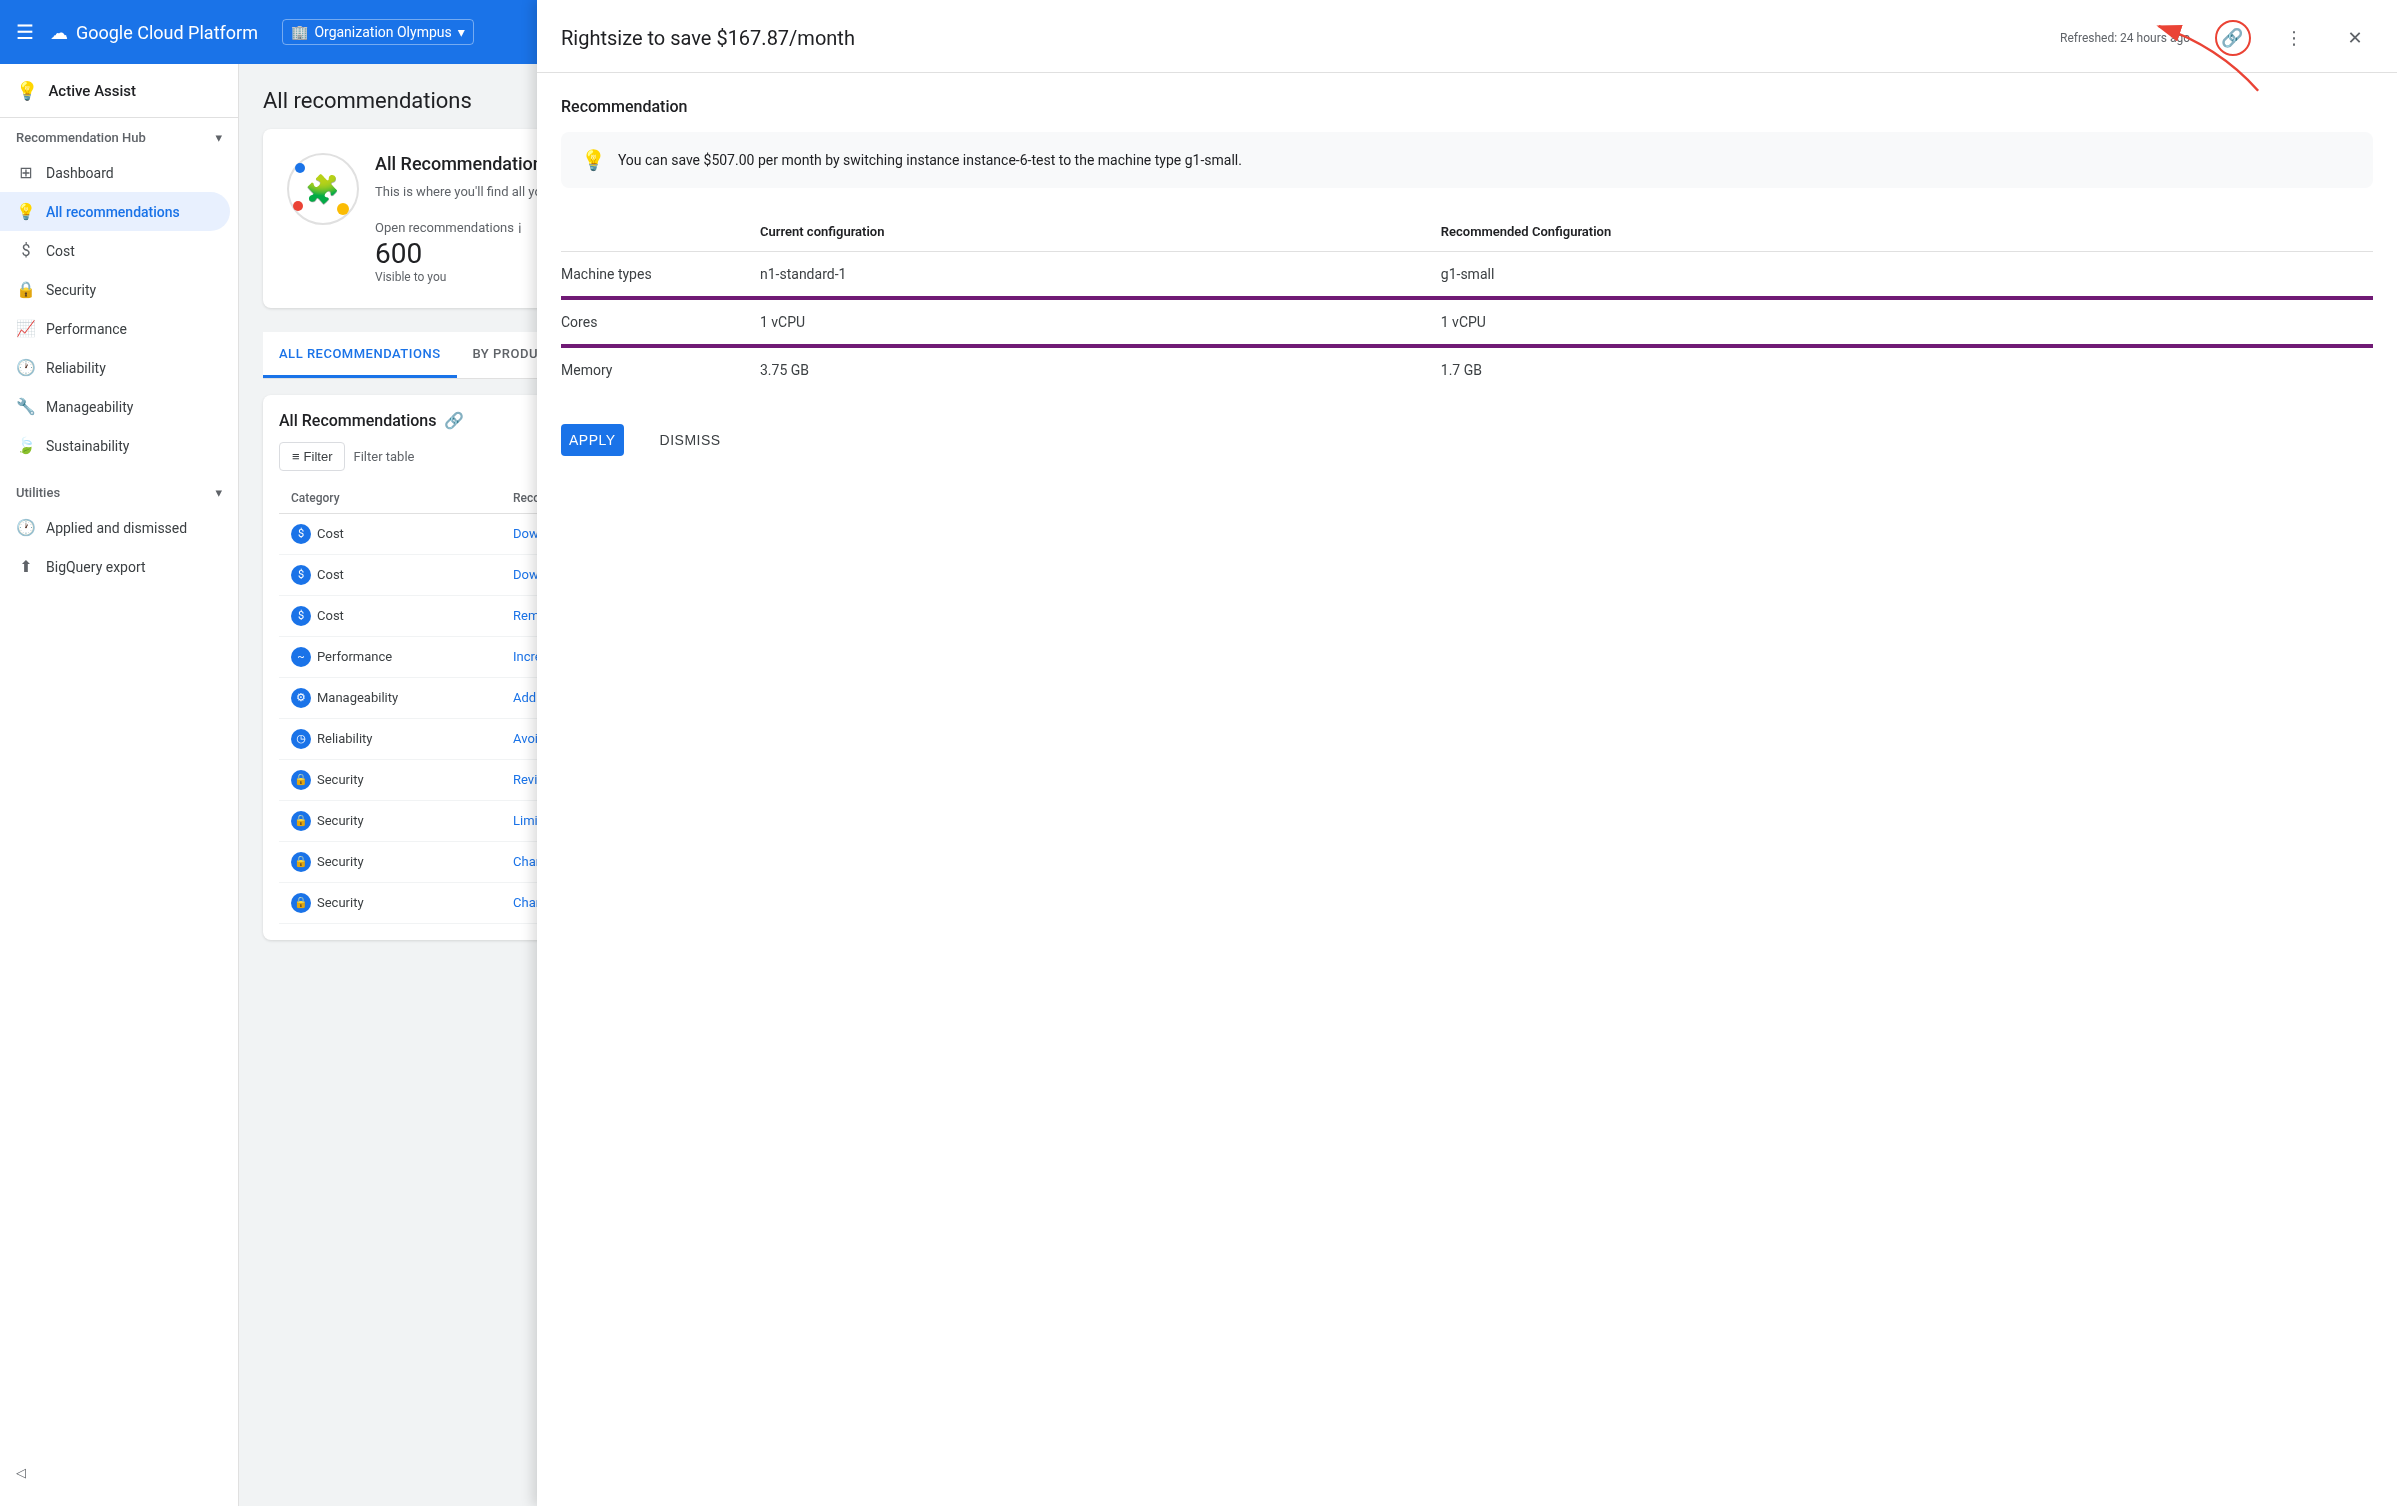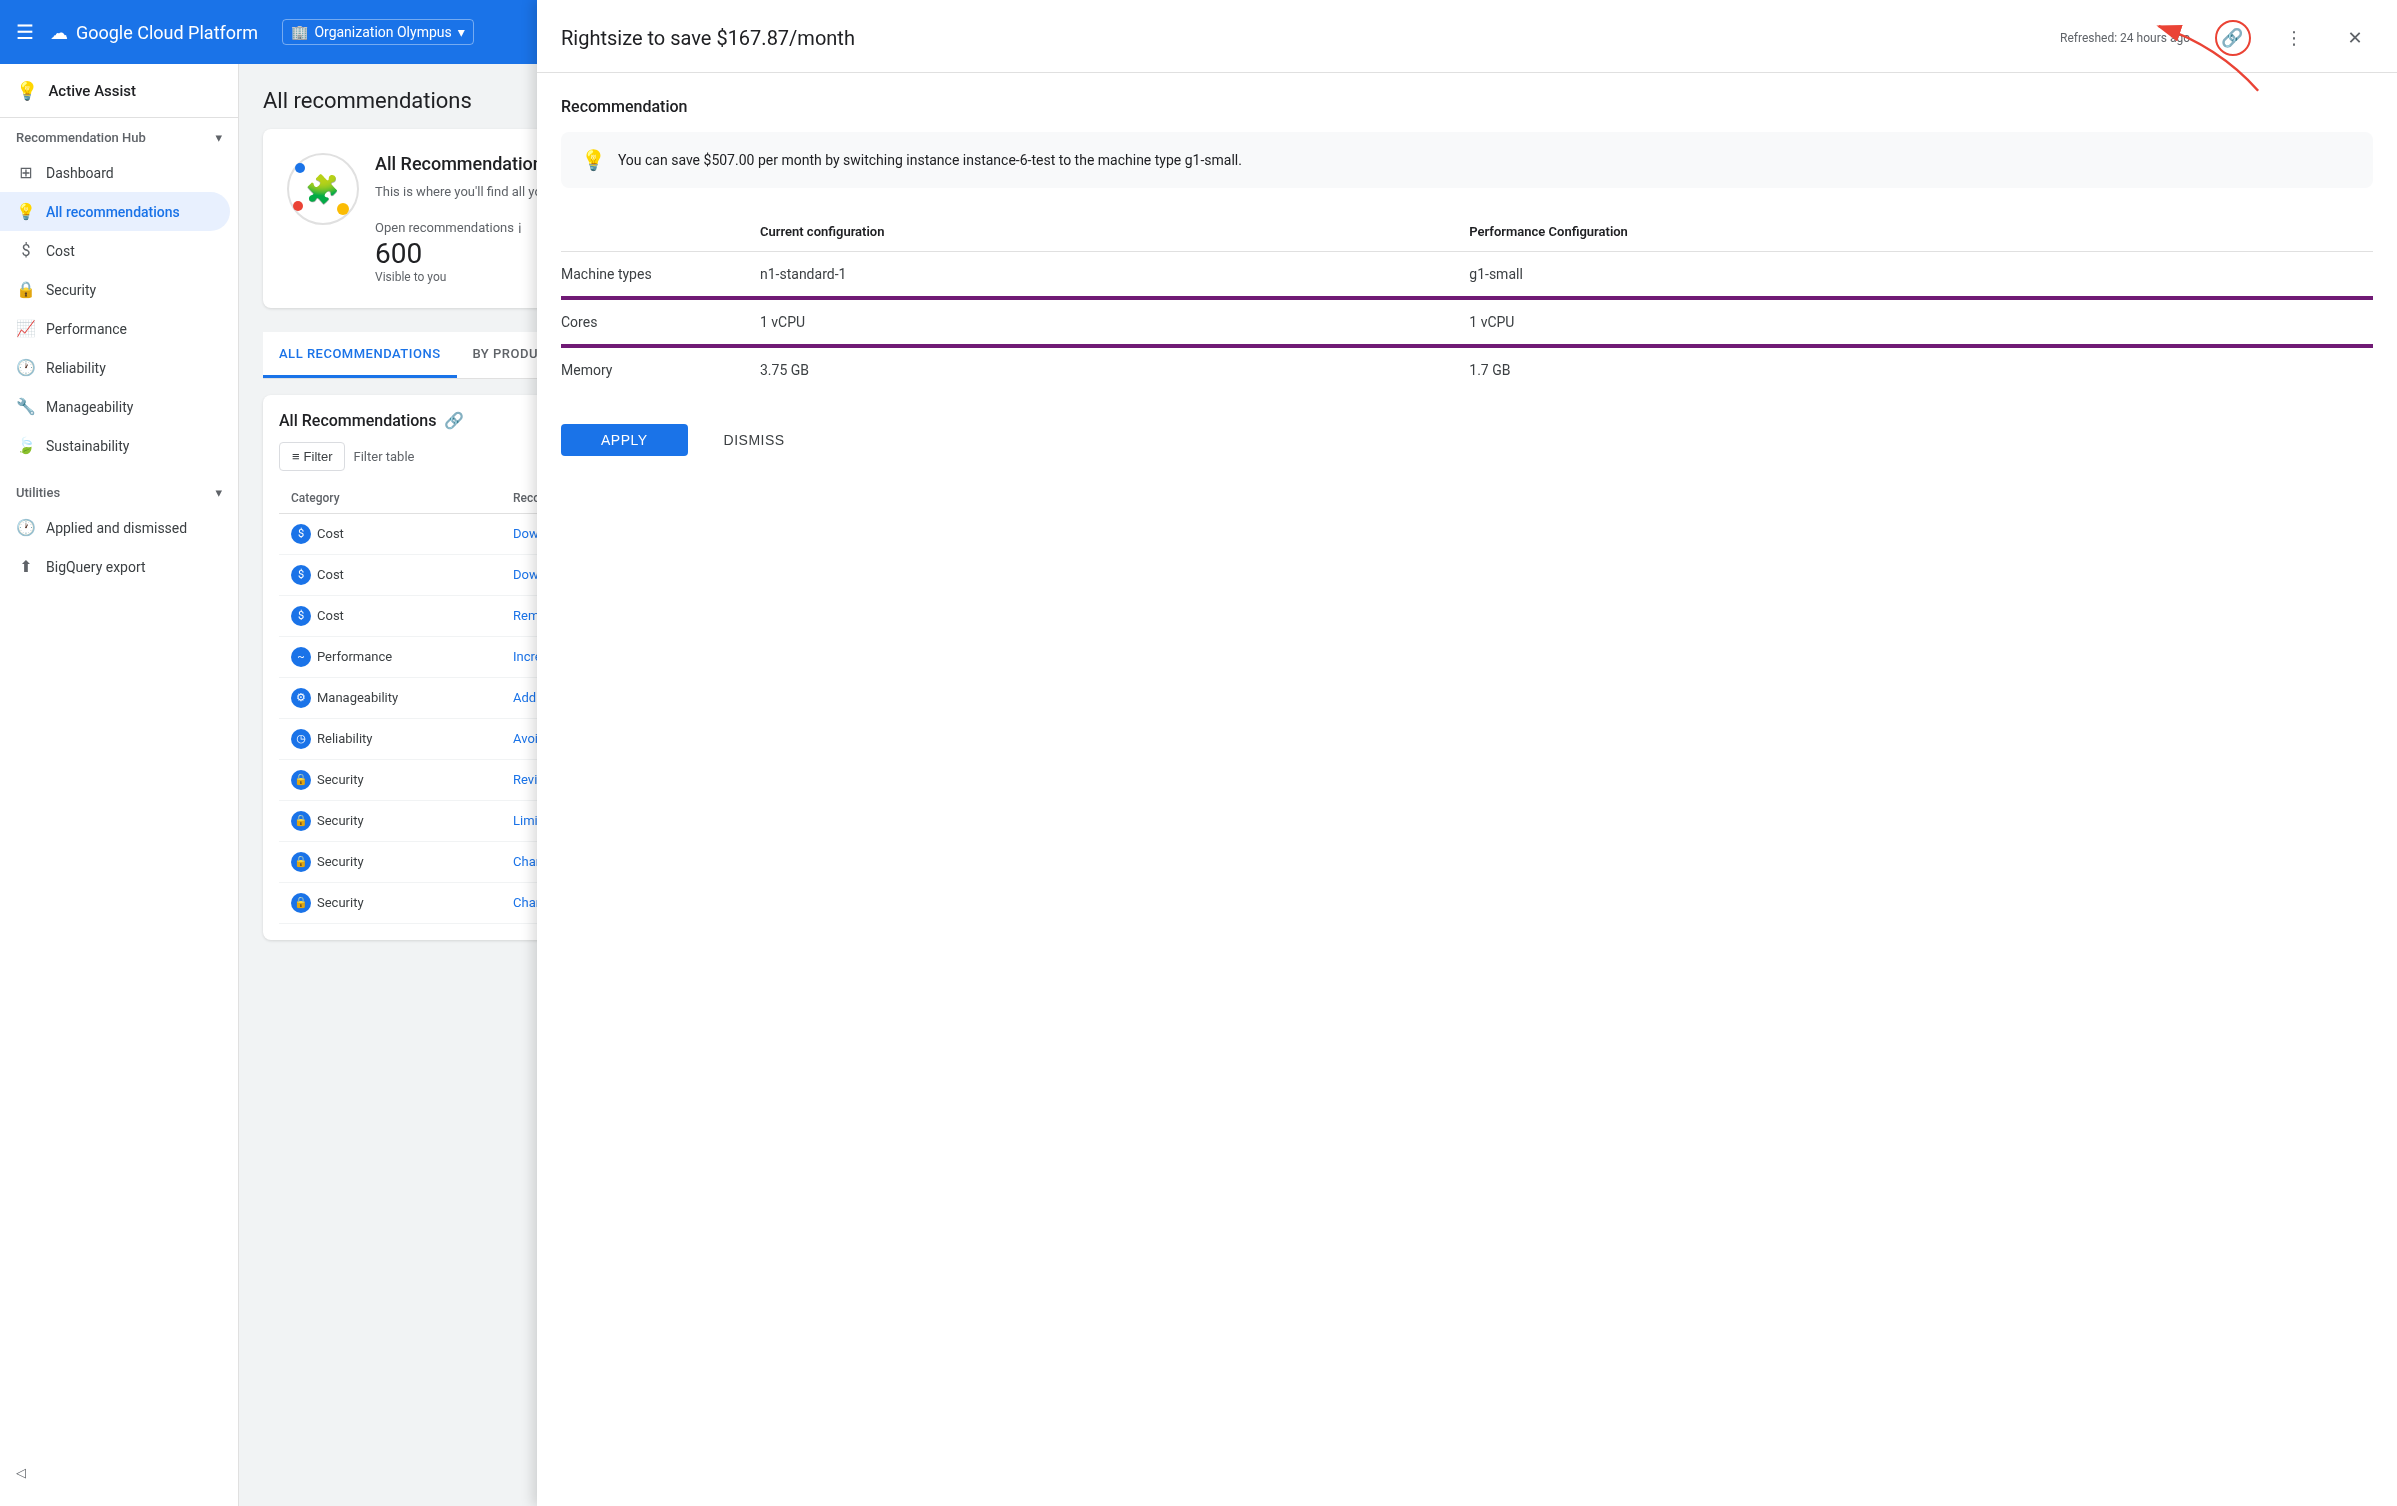--- a/index.html
+++ b/index.html
@@ -248,21 +248,21 @@
       border-bottom: 4px solid #701a75;
       font-size: 14px; color: #3c4043;
     }
     .config-table tr:last-child td { border-bottom: none; }
     .config-label { font-weight: 400; color: #3c4043; }
 
     
     .action-buttons { display: flex; align-items: center; gap: 12px; }
     .btn-apply {
       background: #1a73e8; color: white; border: none;
-      padding: 8px 40px; border-radius: 4px;
+      padding: 8px 8px; border-radius: 4px;
       font-size: 14px; font-weight: 500; cursor: pointer;
       text-transform: uppercase; letter-spacing: 0.5px;
     }
     .btn-dismiss {
       background: transparent; color: #3c4043; border: none;
       padding: 8px 24px;
       font-size: 14px; font-weight: 500; cursor: pointer;
       text-transform: uppercase; letter-spacing: 0.5px;
     }
 
@@ -555,21 +555,21 @@
       <div class="recommendation-info-box">
         <span class="rec-info-icon">💡</span>
         <span class="rec-info-text">You can save $507.00 per month by switching instance instance-6-test to the machine type g1-small.</span>
       </div>
 
       <table class="config-table">
         <thead>
           <tr>
             <th></th>
             <th>Current configuration</th>
-            <th>Performance Configuration</th>
+            <th>Recommended Configuration</th>
           </tr>
         </thead>
         <tbody id="config-tbody">
             <tr>
       <td class="config-label">Machine types</td>
       <td>n1-standard-1</td>
       <td>g1-small</td>
     </tr>
             <tr>
       <td class="config-label">Cores</td>

